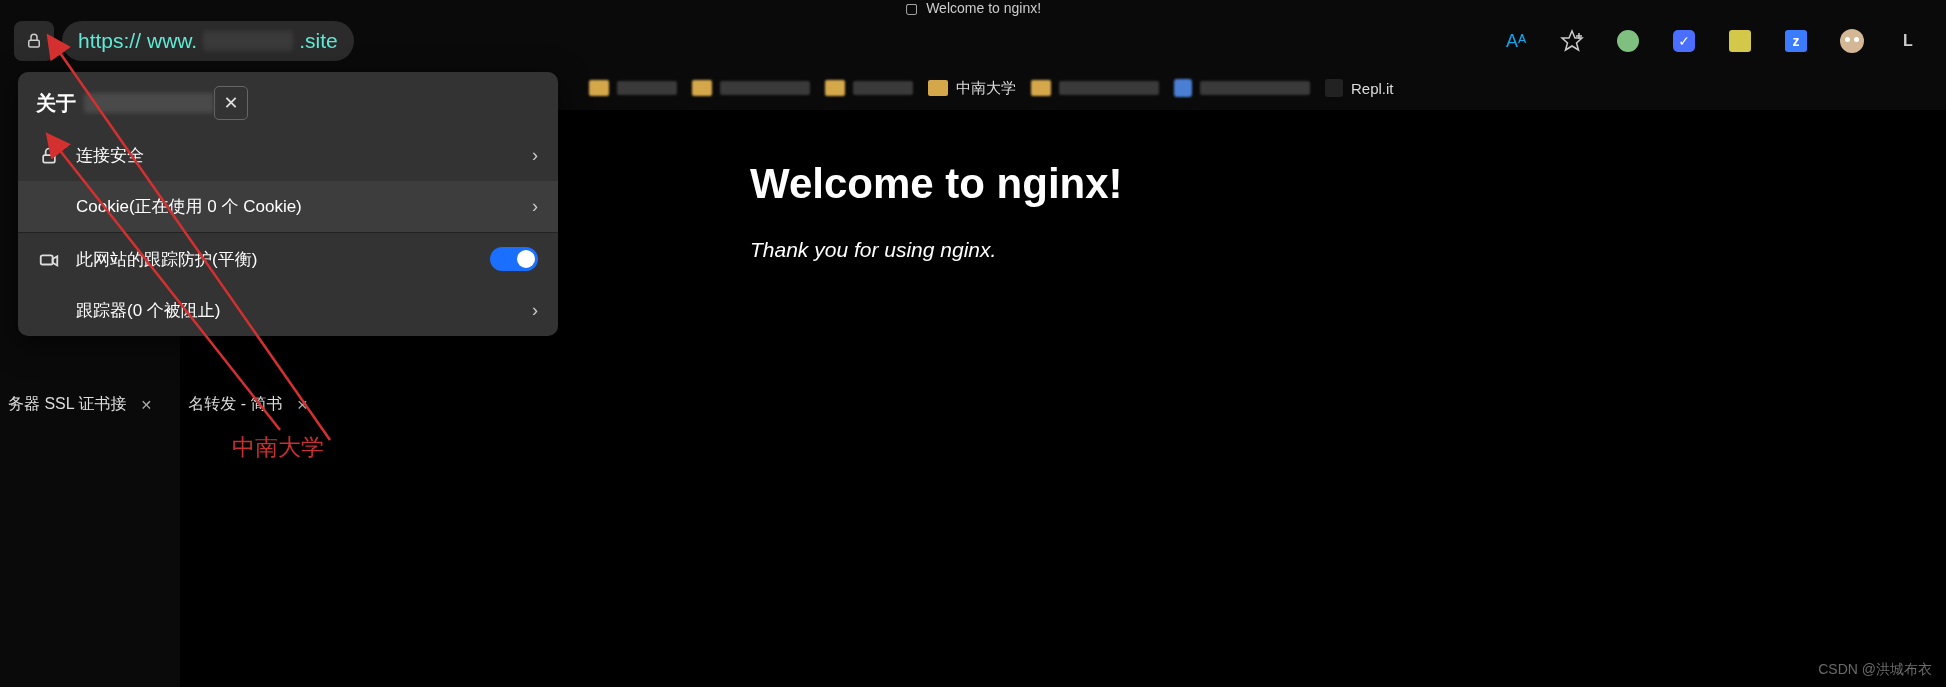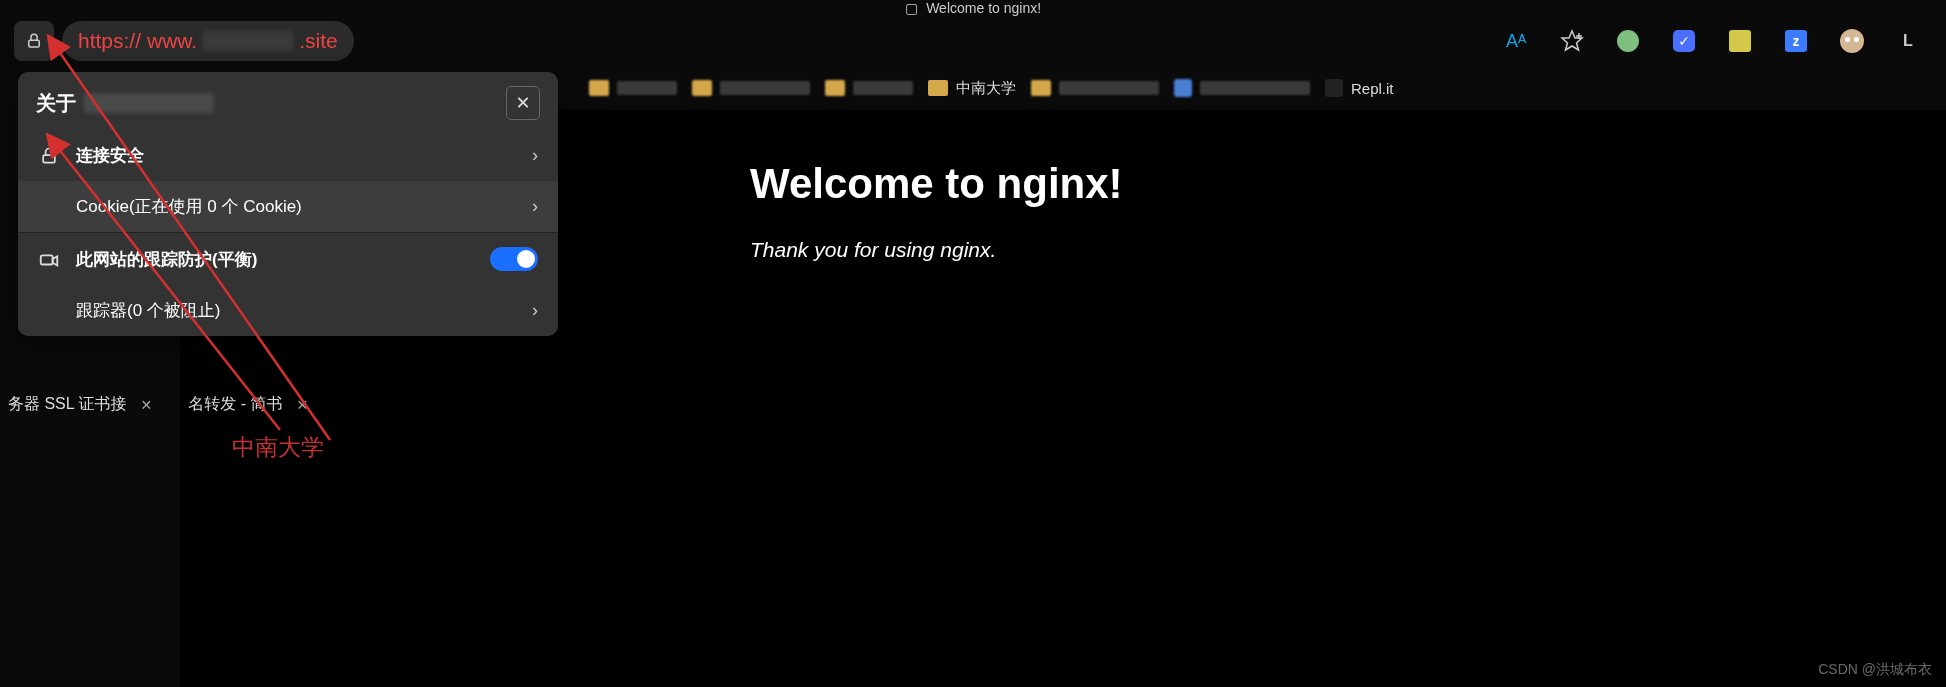--- a/index.html
+++ b/index.html
@@ -41,21 +41,21 @@
       background: #2b2b2b;
     }
     .url-bar {
       display: flex;
       align-items: center;
       height: 40px;
       border-radius: 20px;
       background: #2b2b2b;
       padding: 0 16px;
       flex: 0 0 auto;
-      color: #ef4444;
+      color: #5eead4;
       font-size: 21px;
       gap: 6px;
     }
     .url-blur {
       width: 90px; height: 20px; background: #3a3a3a;
       filter: blur(2px); display:inline-block; border-radius:3px;
     }
     .address-spacer { flex: 1; }
     .toolbar-icons {
       display: flex;
@@ -115,41 +115,41 @@
       left: 18px;
       top: 72px;
       width: 540px;
       background: #333333;
       border-radius: 10px;
       box-shadow: 0 8px 30px rgba(0,0,0,0.6);
       overflow:hidden;
       z-index: 30;
     }
     .site-popup .hdr {
-      display:flex; align-items:center; justify-content:space-between;
+      display:flex; align-items:center; justify-content:flex-start;
       padding: 14px 18px 10px 18px;
     }
     .site-popup .hdr-title {
       font-size:20px; font-weight:600; display:flex; align-items:center; gap:8px;
     }
     .hdr-blur { width:130px; height:20px; background:#4a4a4a; filter:blur(2px); border-radius:3px;}
     .close-btn {
       width:34px; height:34px; border:1px solid #666; border-radius:5px;
       display:flex; align-items:center; justify-content:center;
       color:#ddd; font-size:18px;
     }
     .popup-row {
       display:flex; align-items:center;
       padding: 14px 20px;
       gap: 16px;
       font-size:17px;
       position:relative;
     }
     .popup-row.hl { background:#3d3d3d; }
-    .popup-row .bold-label { font-weight:700; }
+    .popup-row .bold-label { font-weight:400; }
     .popup-row .chev {
       margin-left:auto; color:#ccc; font-size:18px;
     }
     .popup-row .ic { width:22px; display:flex; justify-content:center;}
     .divider { height:1px; background:#222; }
     .indent-row { padding-left: 58px; }
     .toggle {
       margin-left:auto;
       width:48px; height:24px; border-radius:12px;
       background:#1a6fff; position:relative;

